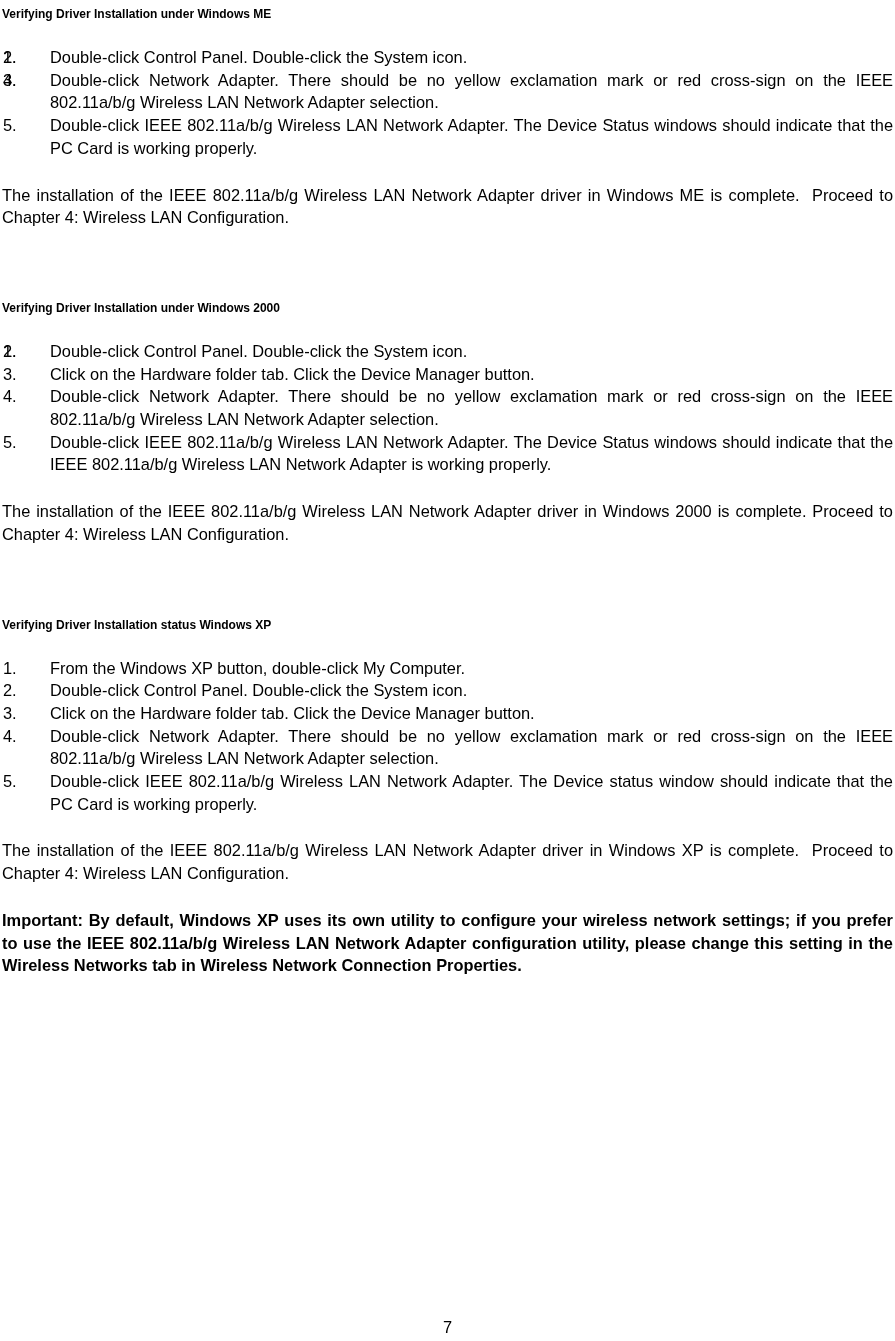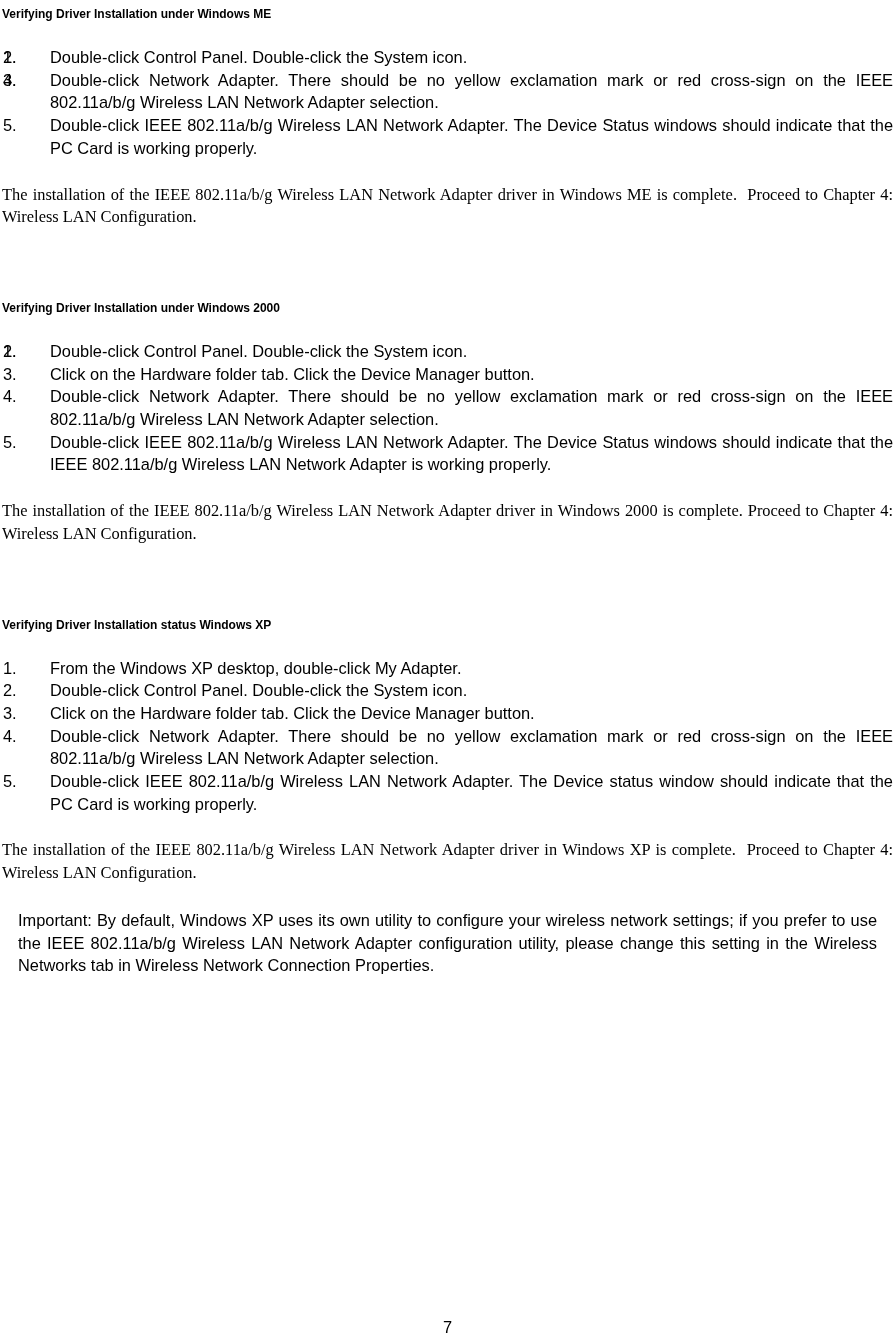--- a/index.html
+++ b/index.html
@@ -32,29 +32,28 @@
   }
   .step-num {
     position: absolute;
     left: 1px;
     top: 0;
   }
   .closing {
     margin: 0 0 68px 0;
     text-align: justify;
     white-space: pre-wrap;
-    font-family: Liberation Serif, serif;
   }
   .closing.last {
     margin-bottom: 24px;
   }
   .important {
-    font-weight: normal;
+    font-weight: bold;
     text-align: justify;
-    margin: 16px;
+    margin: 0;
   }
   .page-footer {
     position: absolute;
     left: 0;
     top: 1316px;
     width: 895px;
     text-align: center;
   }
 </style>
 </head>
@@ -109,21 +108,21 @@
     </div>
   </div>
   <p class="closing">The installation of the IEEE 802.11a/b/g Wireless LAN Network Adapter driver in Windows 2000 is complete. Proceed to Chapter 4: Wireless LAN Configuration.</p>
 </section>
 
 <section>
   <h2 class="section-heading">Verifying Driver Installation status Windows XP</h2>
   <div class="steps">
     <div class="step">
       <span class="step-num">1.</span>
-      <span>From the Windows XP desktop, double-click My Adapter.</span>
+      <span>From the Windows XP button, double-click My Computer.</span>
     </div>
     <div class="step">
       <span class="step-num">2.</span>
       <span>Double-click Control Panel. Double-click the System icon.</span>
     </div>
     <div class="step">
       <span class="step-num">3.</span>
       <span>Click on the Hardware folder tab. Click the Device Manager button.</span>
     </div>
     <div class="step">

